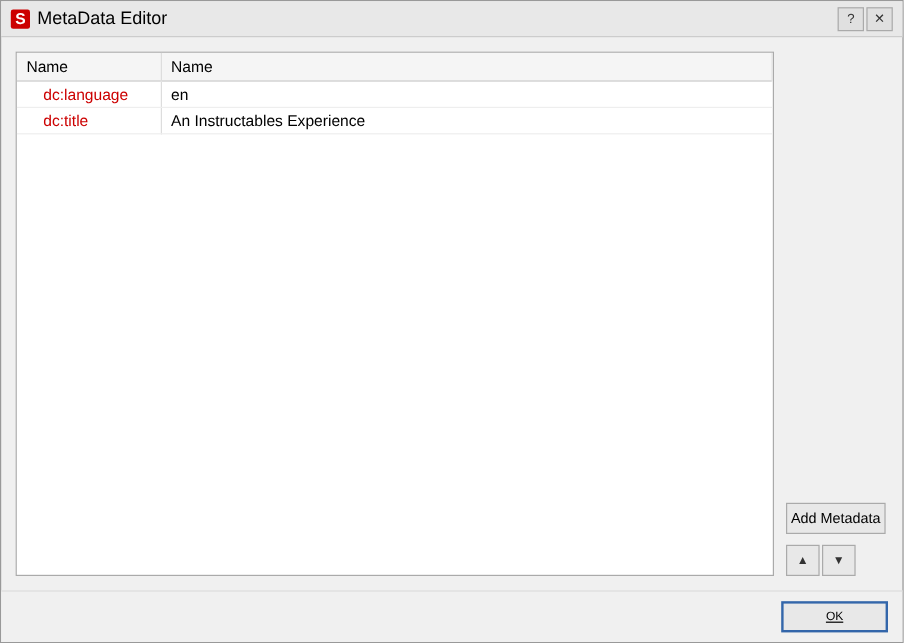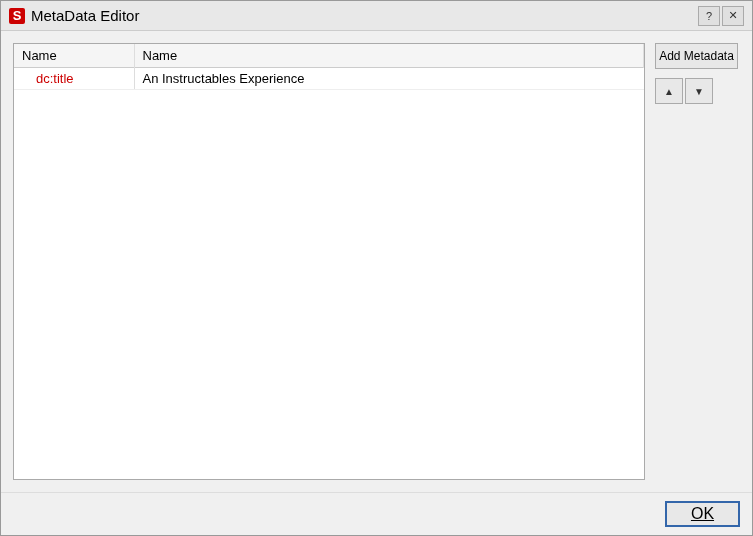--- a/index.html
+++ b/index.html
@@ -135,20 +135,21 @@
       font-size: 10px;
       color: #555;
     }
 
     .sidebar-buttons {
       display: flex;
       flex-direction: column;
       gap: 5px;
       width: 85px;
       padding-top: 0;
+      justify-content: flex-end;
     }
 
     .action-btn {
       width: 83px;
       height: 26px;
       background: #e8e8e8;
       border: 1px solid #aaa;
       cursor: pointer;
       text-align: center;
       font-size: 12px;
@@ -186,26 +187,26 @@
     .dialog-footer {
       display: flex;
       justify-content: flex-end;
       padding: 8px 12px;
       gap: 6px;
       border-top: 1px solid #ddd;
       background: #f0f0f0;
     }
 
     .footer-btn {
-      width: 75px;
+      width: 89px;
       height: 26px;
       background: #e8e8e8;
       border: 1px solid #aaa;
       cursor: pointer;
-      font-size: 16px;
+      font-size: 10px;
       color: #000;
       display: flex;
       align-items: center;
       justify-content: center;
       text-decoration: underline;
     }
 
     .footer-btn.primary {
       border: 2px solid #3366aa;
     }
@@ -231,20 +232,24 @@
     <div class="table-area">
       <table class="metadata-table">
         <thead>
           <tr>
             <th>Name</th>
             <th>Name</th>
           </tr>
         </thead>
         <tbody id="table-body">
 
+        <tr>
+              <td class="name-col"><span style="display: inline-block; width: 14px;"></span>dc:language</td>
+              <td>en</td>
+            </tr>
             <tr>
               <td class="name-col"><span style="display: inline-block; width: 14px;"></span>dc:title</td>
               <td>An Instructables Experience</td>
             </tr>
           </tbody>
       </table>
     </div>
 
     <div class="sidebar-buttons">
       <button class="action-btn">Add Metadata</button>

